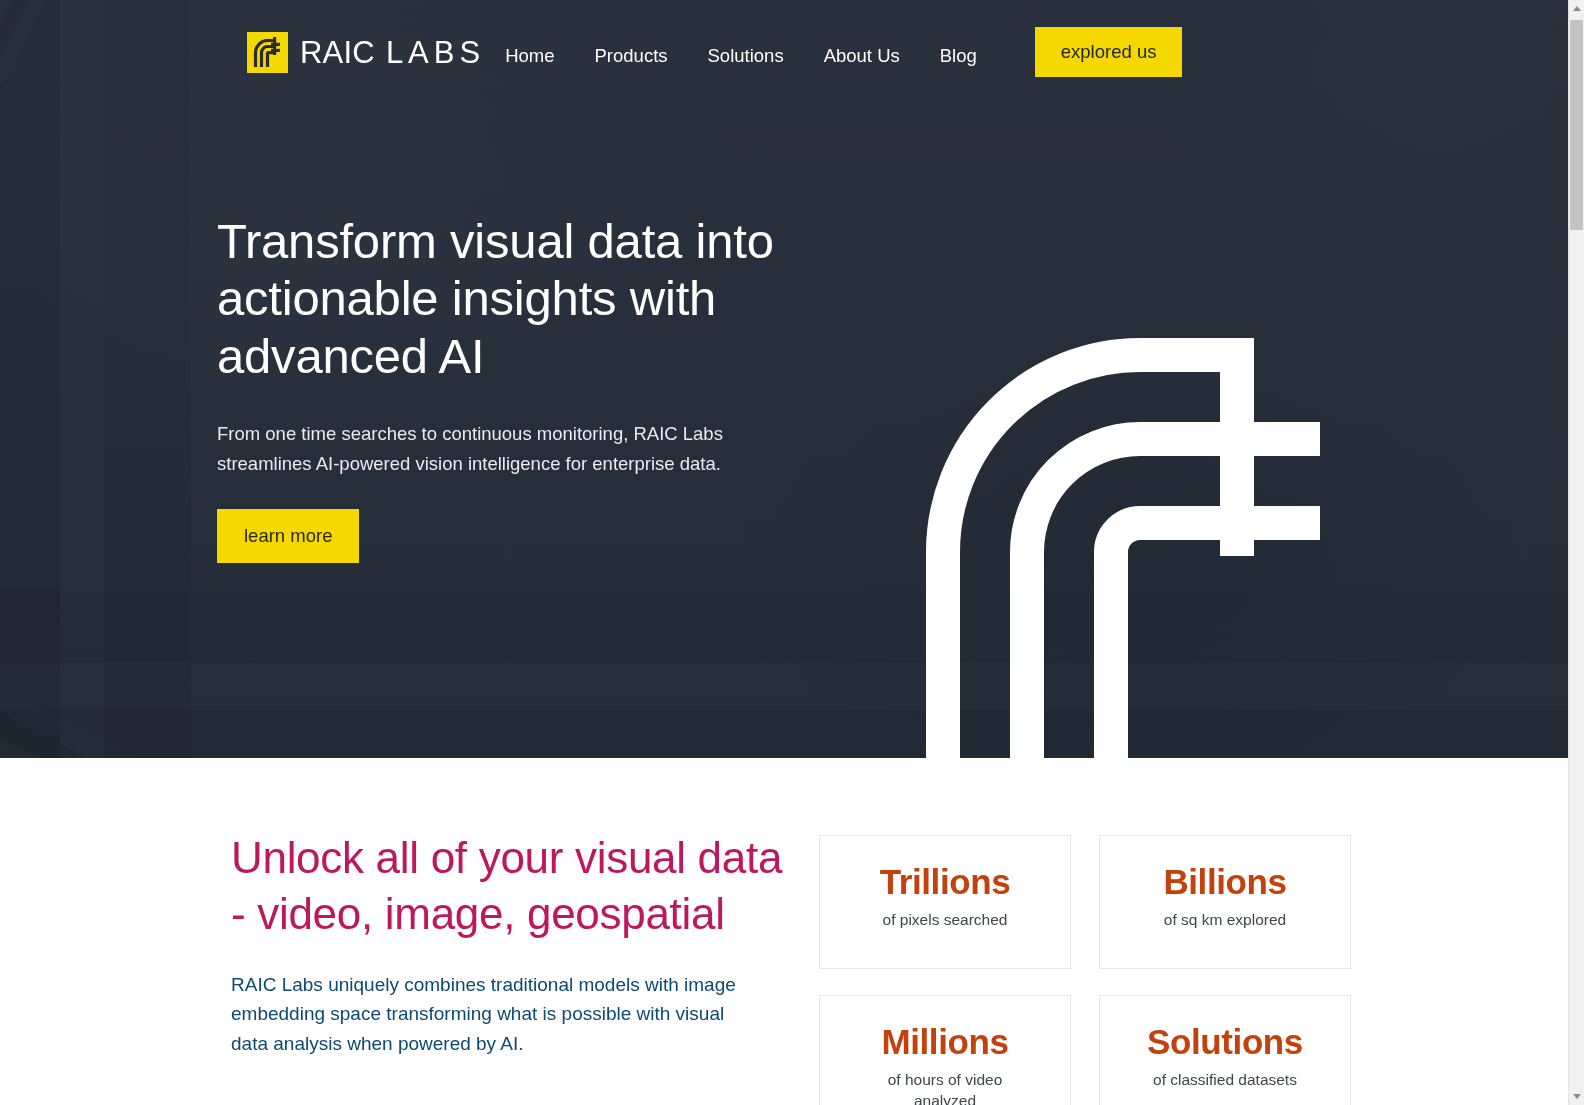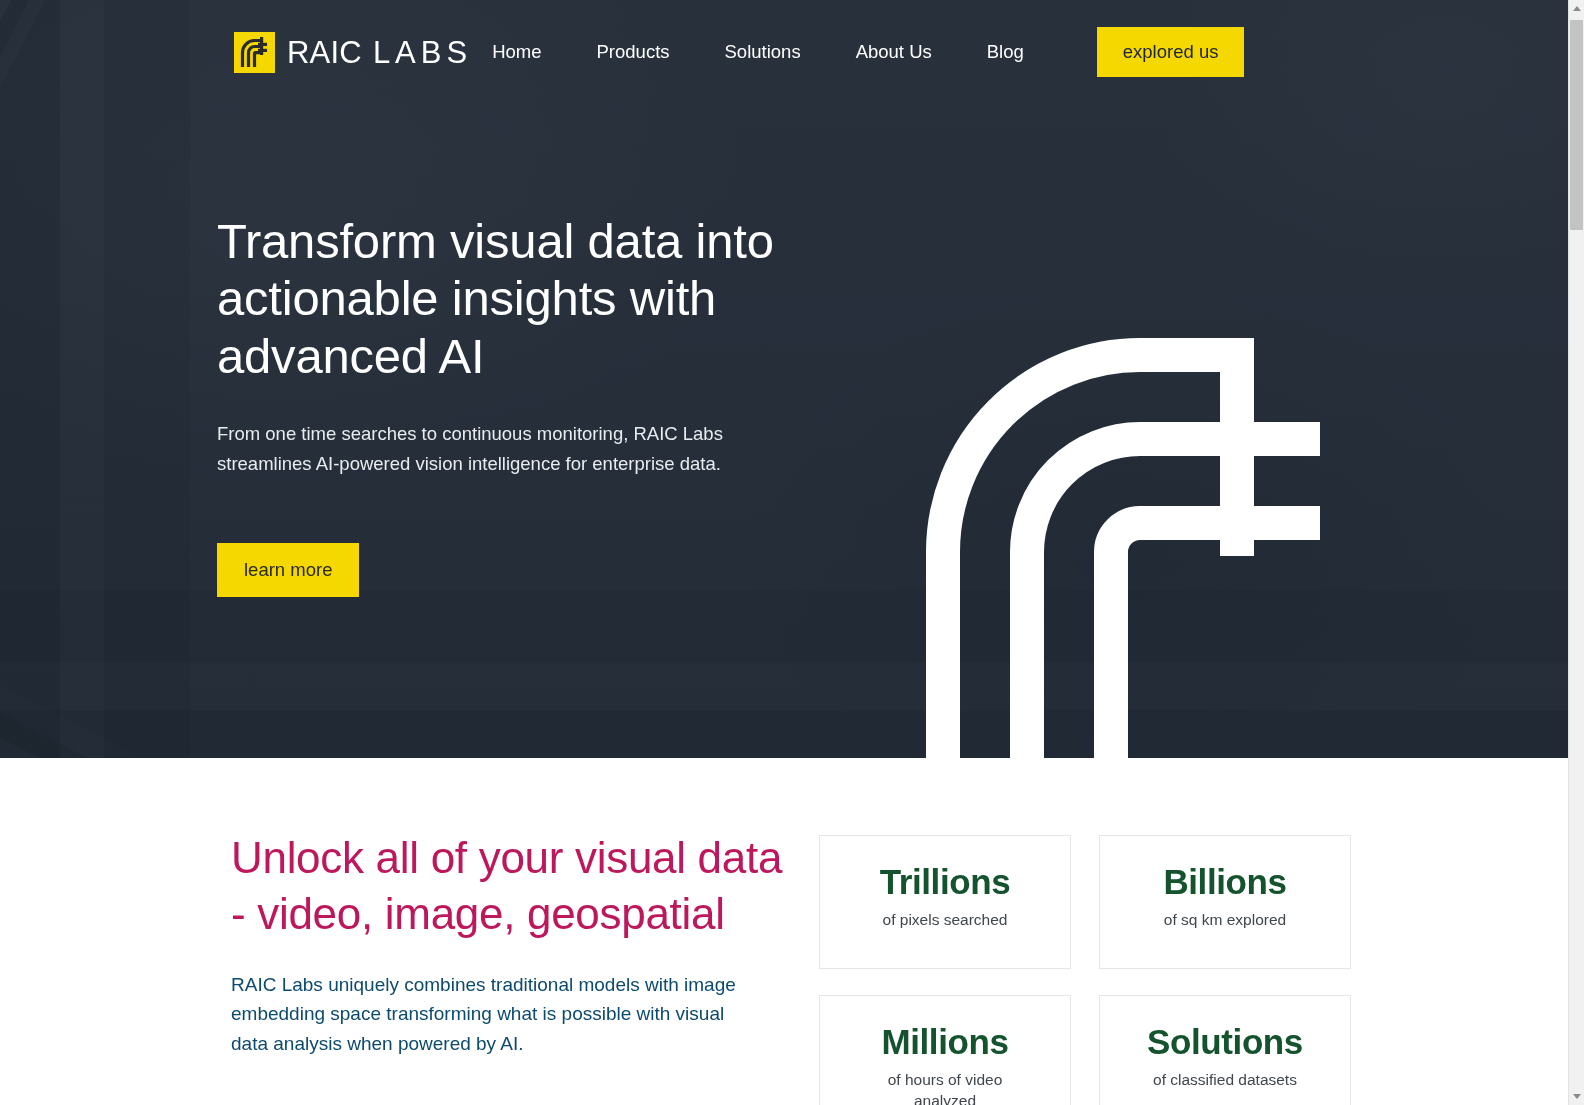--- a/index.html
+++ b/index.html
@@ -55,21 +55,21 @@
   }
   .hero-bg-tint {
     position: absolute;
     inset: 0;
     background: linear-gradient(180deg, rgba(35,44,56,0.64) 0%, rgba(33,42,54,0.70) 100%);
   }
 
   
   .site-header {
     position: absolute;
-    left: 3px; top: 0;
+    left: 16px; top: 0;
     width: 1384px;
     height: 104px;
     display: flex;
     align-items: center;
     z-index: 30;
   }
   .brand {
     display: flex;
     align-items: center;
     gap: 12px;
@@ -91,22 +91,22 @@
     line-height: 1;
     white-space: nowrap;
   }
   .brand-raic { font-weight: 400; letter-spacing: 0.2px; }
   .brand-labs { font-weight: 300; letter-spacing: 5px; margin-left: 11px; }
 
   .main-nav {
     margin-left: auto;
     margin-right: 264px;
     display: flex;
-    align-items: center;
-    gap: 15px;
+    align-items: flex-end;
+    gap: 0;
   }
   .nav-link {
     color: #ffffff;
     font-size: 18.5px;
     font-weight: 400;
     text-decoration: none;
     padding: 10px 20px;
     white-space: nowrap;
     cursor: pointer;
   }
@@ -138,21 +138,21 @@
     line-height: 1.17;
     letter-spacing: -0.2px;
     margin-bottom: 34px;
   }
   .hero-sub {
     color: #e9ecef;
     font-size: 18.5px;
     font-weight: 400;
     line-height: 1.62;
     max-width: 590px;
-    margin-bottom: 64px;
+    margin-bottom: 30px;
   }
   .hero-btn {
     display: inline-block;
     background: #f5d800;
     color: #2a2a16;
     font-size: 18.5px;
     font-family: inherit;
     border: none;
     padding: 17px 27px;
     cursor: pointer;
@@ -213,21 +213,21 @@
   .stat-card {
     border: 1px solid #e6e6e6;
     background: #ffffff;
     display: flex;
     flex-direction: column;
     align-items: center;
     justify-content: flex-start;
     padding-top: 26px;
   }
   .stat-value {
-    color: #14532d;
+    color: #c2410c;
     font-size: 35px;
     font-weight: 700;
     line-height: 1.12;
     letter-spacing: -0.4px;
   }
   .stat-label {
     color: #3f464c;
     font-size: 15.5px;
     font-weight: 400;
     line-height: 1.35;

